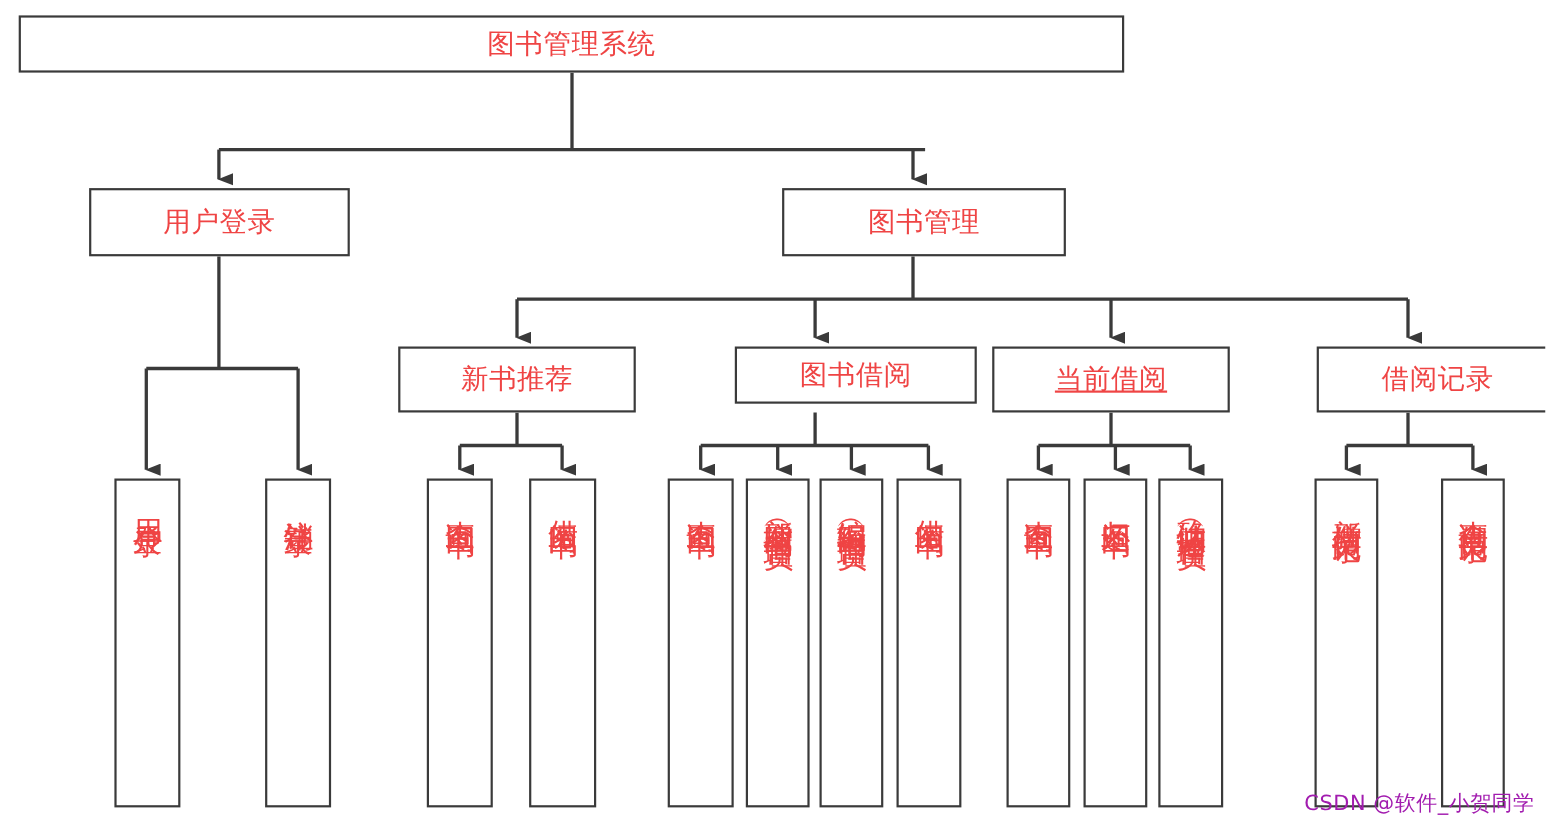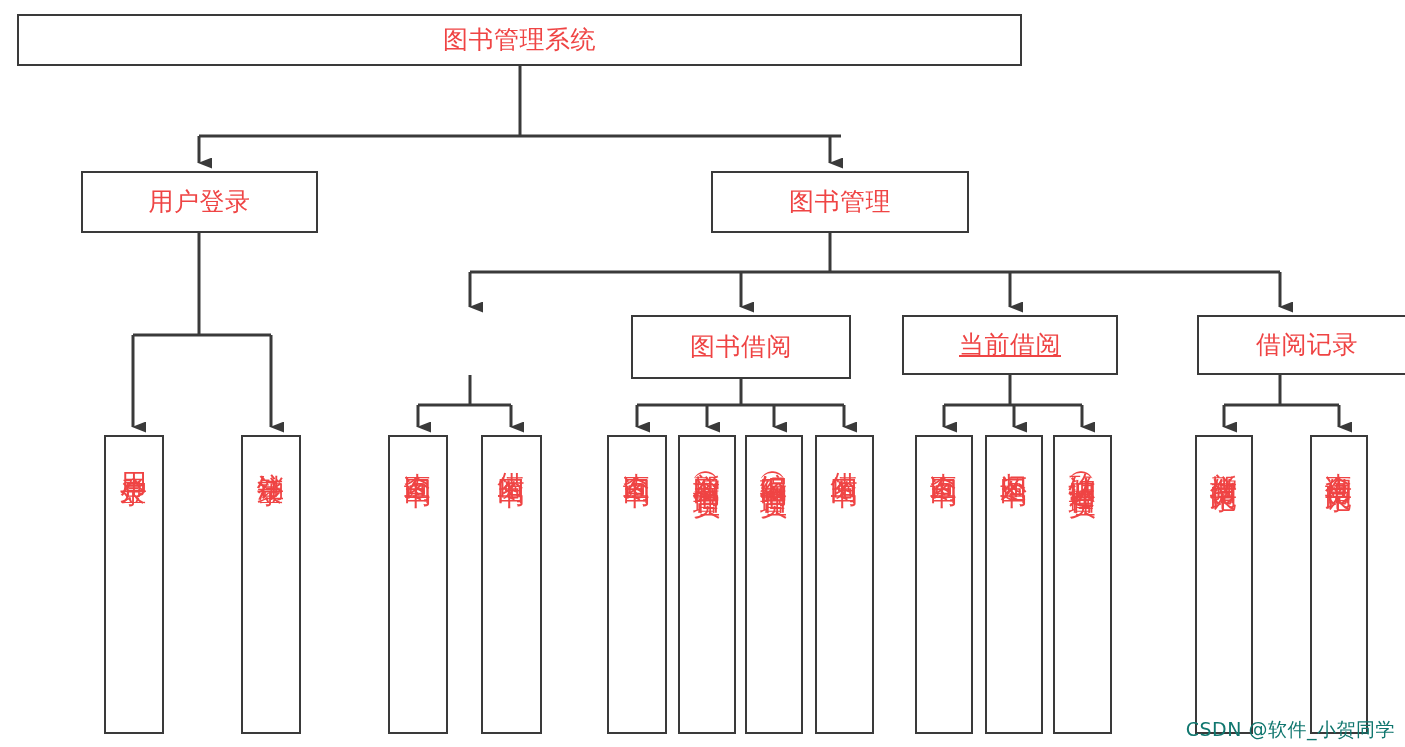--- a/index.html
+++ b/index.html
@@ -60,21 +60,21 @@
     font-size: 27px;
     line-height: 1.0;
     letter-spacing: 3px;
     white-space: nowrap;
   }
   .watermark {
     position: absolute;
     right: 10px;
     bottom: 4px;
     font-size: 19px;
-    color: #0f766e;
+    color: #a21caf;
     white-space: nowrap;
     letter-spacing: 0.5px;
   }
 </style>
 </head>
 <body>
 
 <div id="canvas">
 
   <svg class="wires" viewBox="0 0 1405 747" xmlns="http://www.w3.org/2000/svg">
@@ -131,21 +131,24 @@
     <span class="lbl">图书管理系统</span>
   </div>
 
   <div class="node h" style="left:81px; top:171px; width:237px; height:62px;">
     <span class="lbl">用户登录</span>
   </div>
   <div class="node h" style="left:711px; top:171px; width:258px; height:62px;">
     <span class="lbl">图书管理</span>
   </div>
 
-  <div class="node h" style="left:631px; top:315px; width:220px; height:64px;">
+  <div class="node h" style="left:362px; top:315px; width:216px; height:60px;">
+    <span class="lbl">新书推荐</span>
+  </div>
+  <div class="node h" style="left:668px; top:315px; width:220px; height:52px;">
     <span class="lbl">图书借阅</span>
   </div>
   <div class="node h" style="left:902px; top:315px; width:216px; height:60px;text-decoration:underline;">
     <span class="lbl">当前借阅</span>
   </div>
   <div class="node h" style="left:1170px; top:315px; width:220px; height:60px;margin-left:27px;">
     <span class="lbl">借阅记录</span>
   </div>
 
   <div class="node v" style="left:104px; top:435px; width:60px; height:299px;">

